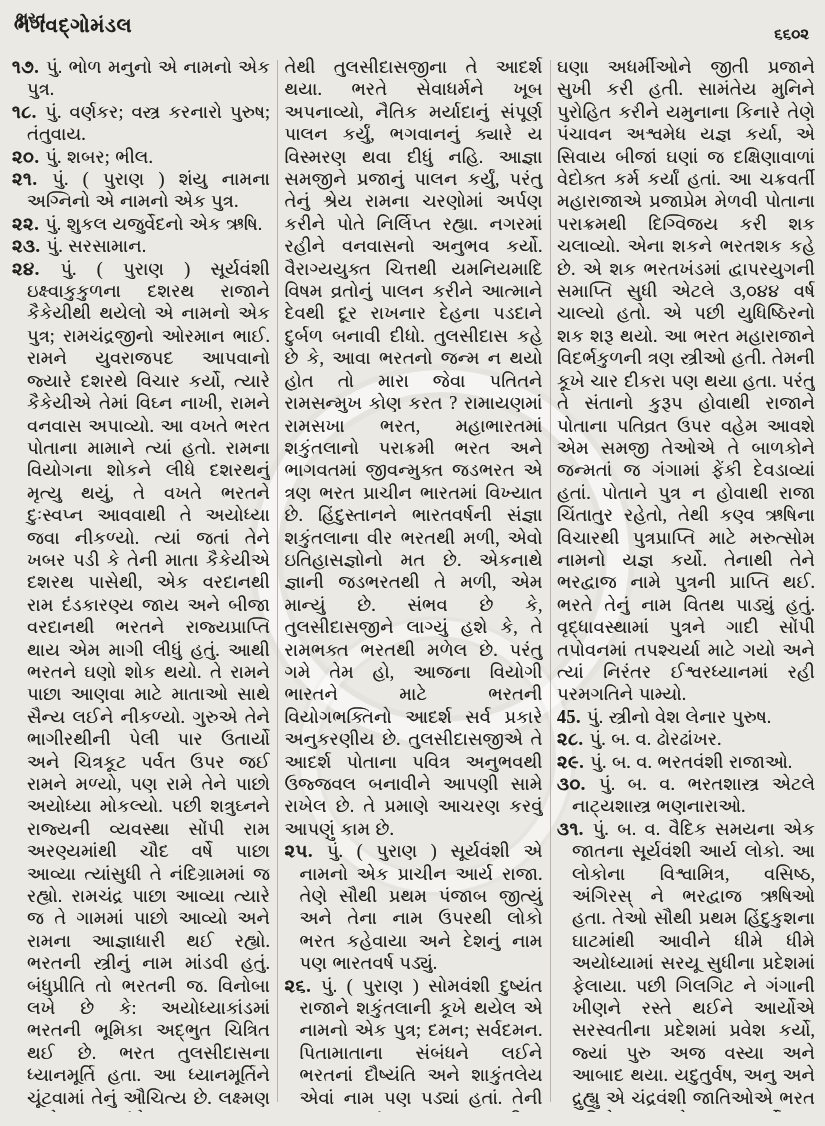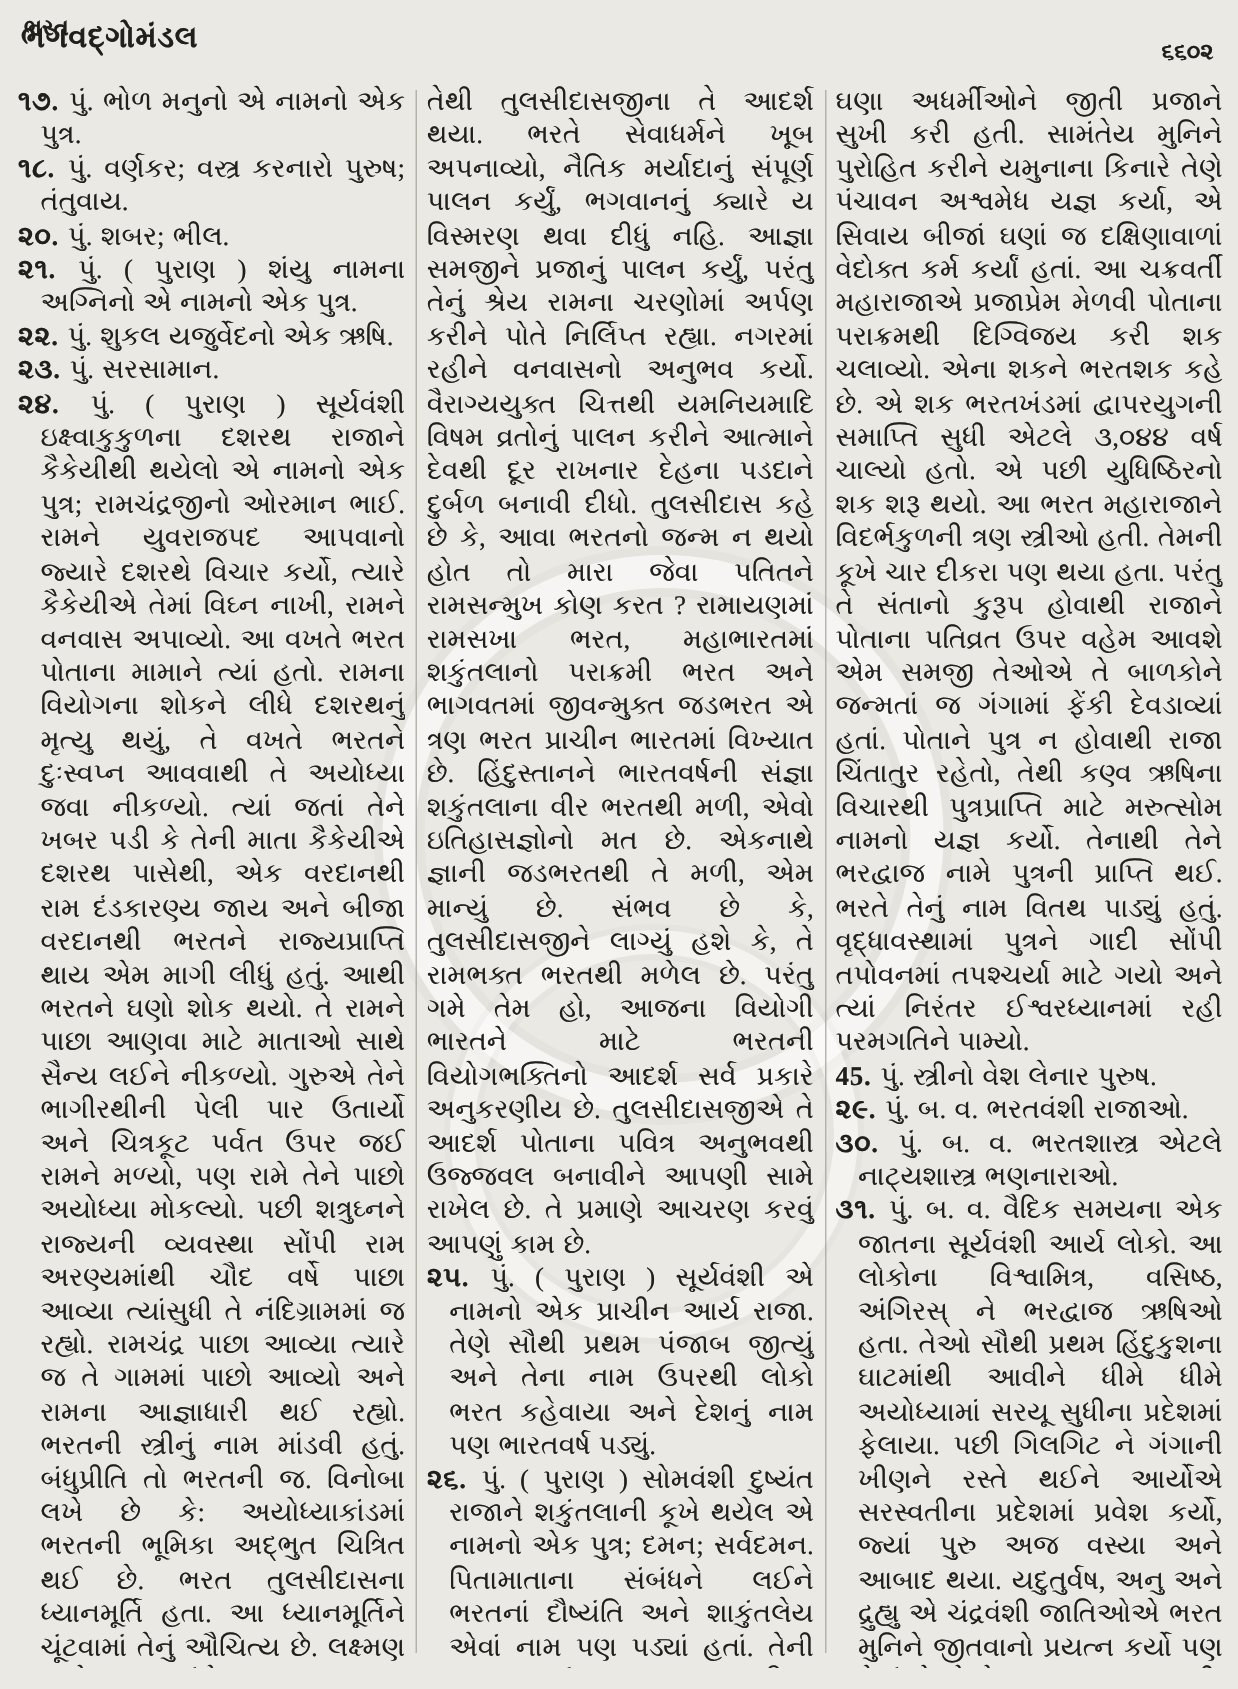--- a/index.html
+++ b/index.html
@@ -72,20 +72,21 @@
         <p class="entry cont">તેથી તુલસીદાસજીના તે આદર્શ થયા. ભરતે સેવાધર્મને ખૂબ અપનાવ્યો, નૈતિક મર્યાદાનું સંપૂર્ણ પાલન કર્યું, ભગવાનનું ક્યારે ય વિસ્મરણ થવા દીધું નહિ. આજ્ઞા સમજીને પ્રજાનું પાલન કર્યું, પરંતુ તેનું શ્રેય રામના ચરણોમાં અર્પણ કરીને પોતે નિર્લિપ્ત રહ્યા. નગરમાં રહીને વનવાસનો અનુભવ કર્યો. વૈરાગ્યયુક્ત ચિત્તથી યમનિયમાદિ વિષમ વ્રતોનું પાલન કરીને આત્માને દેવથી દૂર રાખનાર દેહના પડદાને દુર્બળ બનાવી દીધો. તુલસીદાસ કહે છે કે, આવા ભરતનો જન્મ ન થયો હોત તો મારા જેવા પતિતને રામસન્મુખ કોણ કરત ? રામાયણમાં રામસખા ભરત, મહાભારતમાં શકુંતલાનો પરાક્રમી ભરત અને ભાગવતમાં જીવન્મુક્ત જડભરત એ ત્રણ ભરત પ્રાચીન ભારતમાં વિખ્યાત છે. હિંદુસ્તાનને ભારતવર્ષની સંજ્ઞા શકુંતલાના વીર ભરતથી મળી, એવો ઇતિહાસજ્ઞોનો મત છે. એકનાથે જ્ઞાની જડભરતથી તે મળી, એમ માન્યું છે. સંભવ છે કે, તુલસીદાસજીને લાગ્યું હશે કે, તે રામભક્ત ભરતથી મળેલ છે. પરંતુ ગમે તેમ હો, આજના વિયોગી ભારતને માટે ભરતની વિયોગભક્તિનો આદર્શ સર્વ પ્રકારે અનુકરણીય છે. તુલસીદાસજીએ તે આદર્શ પોતાના પવિત્ર અનુભવથી ઉજ્જવલ બનાવીને આપણી સામે રાખેલ છે. તે પ્રમાણે આચરણ કરવું આપણું કામ છે.</p>
         <p class="entry"><b class="num">૨૫. </b>પું. ( પુરાણ ) સૂર્યવંશી એ નામનો એક પ્રાચીન આર્ય રાજા. તેણે સૌથી પ્રથમ પંજાબ જીત્યું અને તેના નામ ઉપરથી લોકો ભરત કહેવાયા અને દેશનું નામ પણ ભારતવર્ષ પડ્યું.</p>
         <p class="entry"><b class="num">૨૬. </b>પું. ( પુરાણ ) સોમવંશી દુષ્યંત રાજાને શકુંતલાની કૂખે થયેલ એ નામનો એક પુત્ર; દમન; સર્વદમન. પિતામાતાના સંબંધને લઈને ભરતનાં દૌષ્યંતિ અને શાકુંતલેય એવાં નામ પણ પડ્યાં હતાં. તેની માતા શકુંતલા કણ્વ ઋષિના આશ્રમમાં રહેતી ને ત્યાં જ દુષ્યંત રાજા તેને ગાંધર્વ વિવાહથી પરણ્યો હતો. ભરતનો જન્મ કણ્વ ઋષિના આશ્રમમાં દ્વાપરયુગમાં થયો હતો. જાતકર્માદિ સંસ્કાર કણ્વ મુનિએ જ કર્યા હતા. તેના જમણા હાથમાં ચક્રની અને બે પગમાં કમળના પોટાની નિશાની હતી. તપોવનમાં તે સિંહના બચ્ચાને પકડી લાવી તેની સાથે રમતો, તે ઉપરથી તેના બળની ખાતરી થઈ હતી. બાળપણમાં તે હિંસક પ્રાણીઓને પીડતો તેથી તે સર્વદમન કહેવાતો. મોટપણે એણે ચક્રવર્તીપદ પ્રાપ્ત કર્યું હતું. દેવતાની સ્ત્રીઓને દાનવ હરી જતા, તે સર્વેને મારી દેવતાઓને ખુશ કર્યાં હતા. ગાદીએ બેઠા પછી તેણે દિગ્વિજય કરી,</p>
       </section>
     <div class="gutter">
         <div class="vrule"></div>
       </div>
     <section class="col">
         <p class="entry cont">ઘણા અધર્મીઓને જીતી પ્રજાને સુખી કરી હતી. સામંતેય મુનિને પુરોહિત કરીને યમુનાના કિનારે તેણે પંચાવન અશ્વમેધ યજ્ઞ કર્યા, એ સિવાય બીજાં ઘણાં જ દક્ષિણાવાળાં વેદોક્ત કર્મ કર્યાં હતાં. આ ચક્રવર્તી મહારાજાએ પ્રજાપ્રેમ મેળવી પોતાના પરાક્રમથી દિગ્વિજય કરી શક ચલાવ્યો. એના શકને ભરતશક કહે છે. એ શક ભરતખંડમાં દ્વાપરયુગની સમાપ્તિ સુધી એટલે ૩,૦૪૪ વર્ષ ચાલ્યો હતો. એ પછી યુધિષ્ઠિરનો શક શરૂ થયો. આ ભરત મહારાજાને વિદર્ભકુળની ત્રણ સ્ત્રીઓ હતી. તેમની કૂખે ચાર દીકરા પણ થયા હતા. પરંતુ તે સંતાનો કુરૂપ હોવાથી રાજાને પોતાના પતિવ્રત ઉપર વહેમ આવશે એમ સમજી તેઓએ તે બાળકોને જન્મતાં જ ગંગામાં ફેંકી દેવડાવ્યાં હતાં. પોતાને પુત્ર ન હોવાથી રાજા ચિંતાતુર રહેતો, તેથી કણ્વ ઋષિના વિચારથી પુત્રપ્રાપ્તિ માટે મરુત્સોમ નામનો યજ્ઞ કર્યો. તેનાથી તેને ભરદ્વાજ નામે પુત્રની પ્રાપ્તિ થઈ. ભરતે તેનું નામ વિતથ પાડ્યું હતું. વૃદ્ધાવસ્થામાં પુત્રને ગાદી સોંપી તપોવનમાં તપશ્ચર્યા માટે ગયો અને ત્યાં નિરંતર ઈશ્વરધ્યાનમાં રહી પરમગતિને પામ્યો.</p>
         <p class="entry"><b class="num">45. </b>પું. સ્ત્રીનો વેશ લેનાર પુરુષ.</p>
+        <p class="entry"><b class="num">૨૮. </b>પું. બ. વ. ઢોરઢાંખર.</p>
         <p class="entry"><b class="num">૨૯. </b>પું. બ. વ. ભરતવંશી રાજાઓ.</p>
         <p class="entry"><b class="num">૩૦. </b>પું. બ. વ. ભરતશાસ્ત્ર એટલે નાટ્યશાસ્ત્ર ભણનારાઓ.</p>
         <p class="entry"><b class="num">૩૧. </b>પું. બ. વ. વૈદિક સમયના એક જાતના સૂર્યવંશી આર્ય લોકો. આ લોકોના વિશ્વામિત્ર, વસિષ્ઠ, અંગિરસ્ ને ભરદ્વાજ ઋષિઓ હતા. તેઓ સૌથી પ્રથમ હિંદુકુશના ઘાટમાંથી આવીને ધીમે ધીમે અયોધ્યામાં સરયૂ સુધીના પ્રદેશમાં ફેલાયા. પછી ગિલગિટ ને ગંગાની ખીણને રસ્તે થઈને આર્યોએ સરસ્વતીના પ્રદેશમાં પ્રવેશ કર્યો, જ્યાં પુરુ અજ વસ્યા અને આબાદ થયા. યદુતુર્વષ, અનુ અને દ્રુહ્યુ એ ચંદ્રવંશી જાતિઓએ ભરત મુનિને જીતવાનો પ્રયત્ન કર્યો પણ તેમાં તેઓએ સજ્જડ હાર ખાધી. ત્યાર પછી તે જમના નદીને પશ્ચિમ કિનારે કિનારે દક્ષિણ તરફ ફેલાયા. ચેદિનો ઉલ્લેખ ઋગ્વેદમાં પણ છે. કણ્વ કુટુંબ એ ચંદ્રવંશી રાજાઓના ઋષિઓ હતા.</p>
         <p class="entry"><b class="num">૩૨. </b>ન. અનાજ, પ્રવાહી વગેરે ભરી આપવાનું પાત્ર.</p>
         <p class="entry"><b class="num">૩૩. </b>ન. છાણી રાખ કે અગ્નિમાં પકવેલું વેંગણ.</p>
         <p class="entry"><b class="num">21. </b>ન. ( જ્યોતિષ ) એ નામનું નક્ષત્રમંડળ; આકાશમાં મૃગશીર્ષ નક્ષત્રની આસપાસના તારાઓનું મંડળ; 'ઓરાયન'.</p>
       </section>
   </main>
 </div>
 

